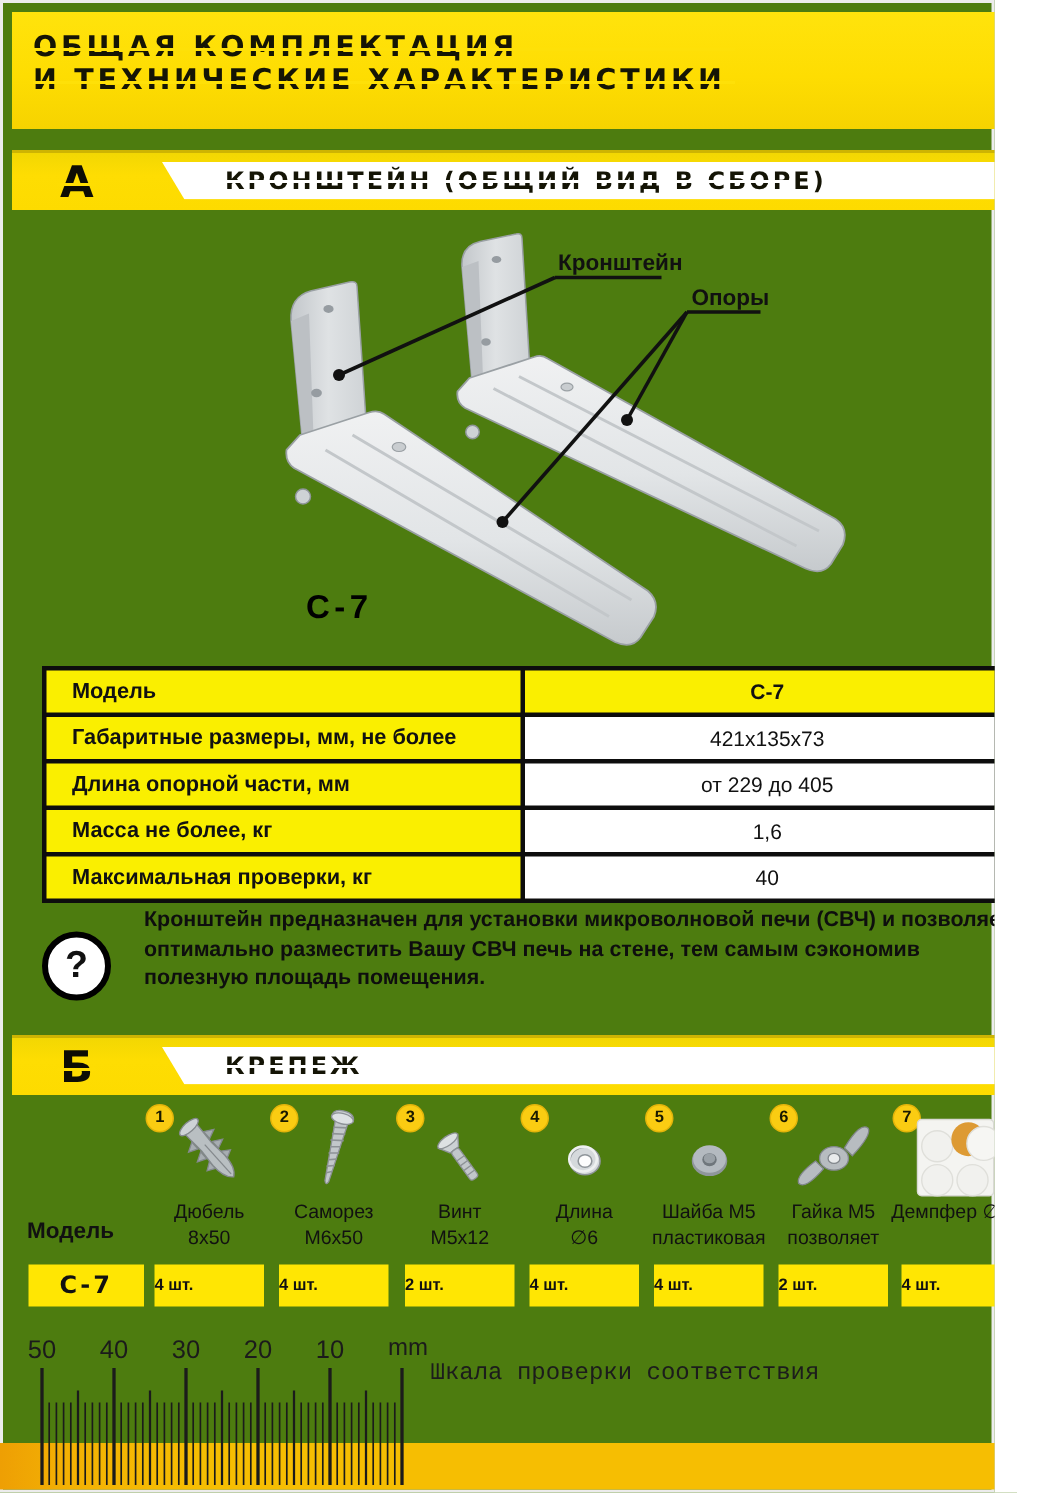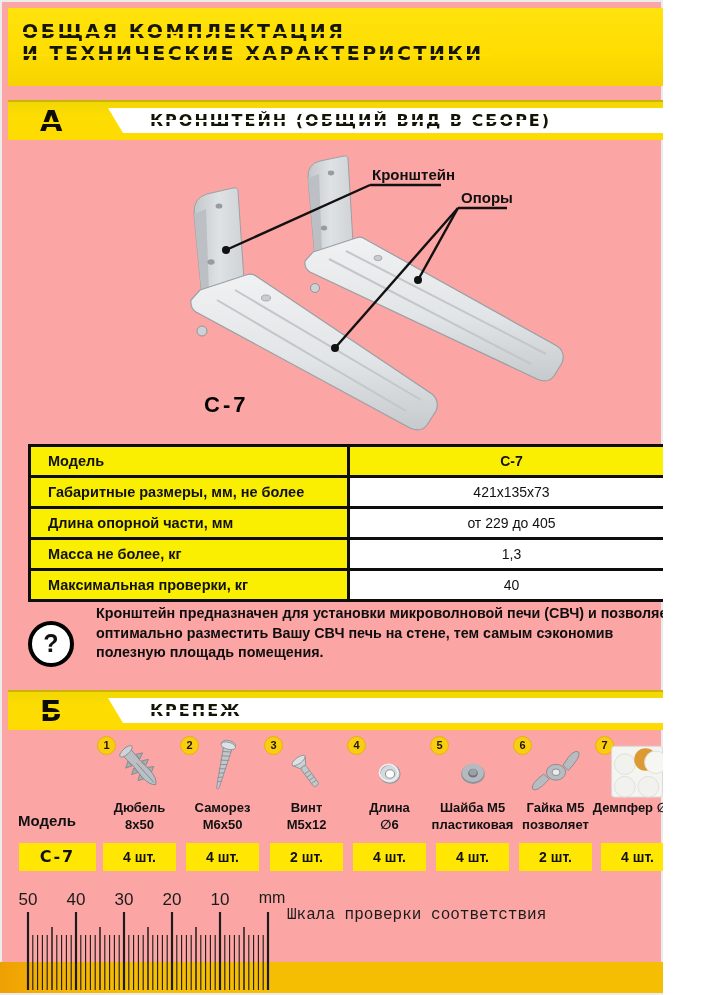--- a/index.html
+++ b/index.html
@@ -5,21 +5,21 @@
   :root{
     --accent-yellow:#FEDD02;
     --table-yellow:#FAEF00;
     --qty-yellow:#FFE603;
     --badge-yellow:#FACC12;
     --band-gold:#F6BE02;
     --band-orange:#EE9F04;
   }
   html,body{margin:0;padding:0;background:#fff;}
   .page{
-    position:relative;width:663px;height:995px;background:#fca5a5;overflow:hidden;
+    position:relative;width:663px;height:995px;background:#4d7c0f;overflow:hidden;
     font-family:"Liberation Sans","DejaVu Sans",sans-serif;color:#111;
     box-shadow:inset 0 0 0 2px #ececec;
   }
   
   .banner{
     position:absolute;left:8px;top:8px;width:684px;height:78px;
     background:linear-gradient(180deg,#ffe30c 0%,var(--accent-yellow) 55%,#f6d300 100%);
   }
   .banner-text{
     position:absolute;left:14px;top:13px;
@@ -80,25 +80,25 @@
   }
   .item-col{position:absolute;top:0;width:73px;height:145px;}
   .num-badge{
     position:absolute;left:-6px;top:3px;width:17px;height:17px;border-radius:50%;
     background:var(--badge-yellow);border:1px solid #e3b40a;
     text-align:center;line-height:17px;font-weight:bold;font-size:11px;color:#1a1a00;
   }
   .item-icon{position:absolute;left:50%;transform:translateX(-50%);top:2px;}
   .item-label{
     position:absolute;left:50%;transform:translateX(-50%);top:66px;width:120px;
-    text-align:center;font-weight:bold;font-size:13px;line-height:17px;white-space:nowrap;
+    text-align:center;font-weight:normal;font-size:13px;line-height:17px;white-space:nowrap;
   }
   .qty-box{
     position:absolute;left:0;top:110px;width:73px;height:28px;background:var(--qty-yellow);
-    text-align:center;line-height:28px;font-weight:bold;font-size:14px;
+    text-align:left;line-height:28px;font-weight:bold;font-size:11px;
   }
   
   .bottom-band{
     position:absolute;left:0;top:962px;width:701px;height:31px;
     background:linear-gradient(90deg,var(--band-orange) 0px,#f3b103 45px,var(--band-gold) 130px,var(--band-gold) 100%);
   }
   .ruler-svg{position:absolute;left:0;top:885px;}
   .ruler-caption{position:absolute;left:287px;top:906px;font-size:16px;color:#1c1c1c;font-family:Liberation Mono, monospace;}
   text{font-family:"Liberation Sans","DejaVu Sans",sans-serif;}
 </style>
@@ -185,21 +185,21 @@
   </svg>
 
   <div class="spec-table">
     <div class="cell lbl">Модель</div>
     <div class="cell val yellow">С-7</div>
     <div class="cell lbl">Габаритные размеры, мм, не более</div>
     <div class="cell val">421х135х73</div>
     <div class="cell lbl">Длина опорной части, мм</div>
     <div class="cell val">от 229 до 405</div>
     <div class="cell lbl">Масса не более, кг</div>
-    <div class="cell val">1,3</div>
+    <div class="cell val">1,6</div>
     <div class="cell lbl">Максимальная проверки, кг</div>
     <div class="cell val">40</div>
   </div>
 
   <div class="note-icon">?</div>
   <div class="note-text">Кронштейн предназначен для установки микроволновой печи (СВЧ) и позволяет оптимально разместить Вашу СВЧ печь на стене, тем самым сэкономив полезную площадь помещения.</div>
 
   <div class="sec" style="top:690px;">
     <div class="sec-letter">
       <span>Б</span>

